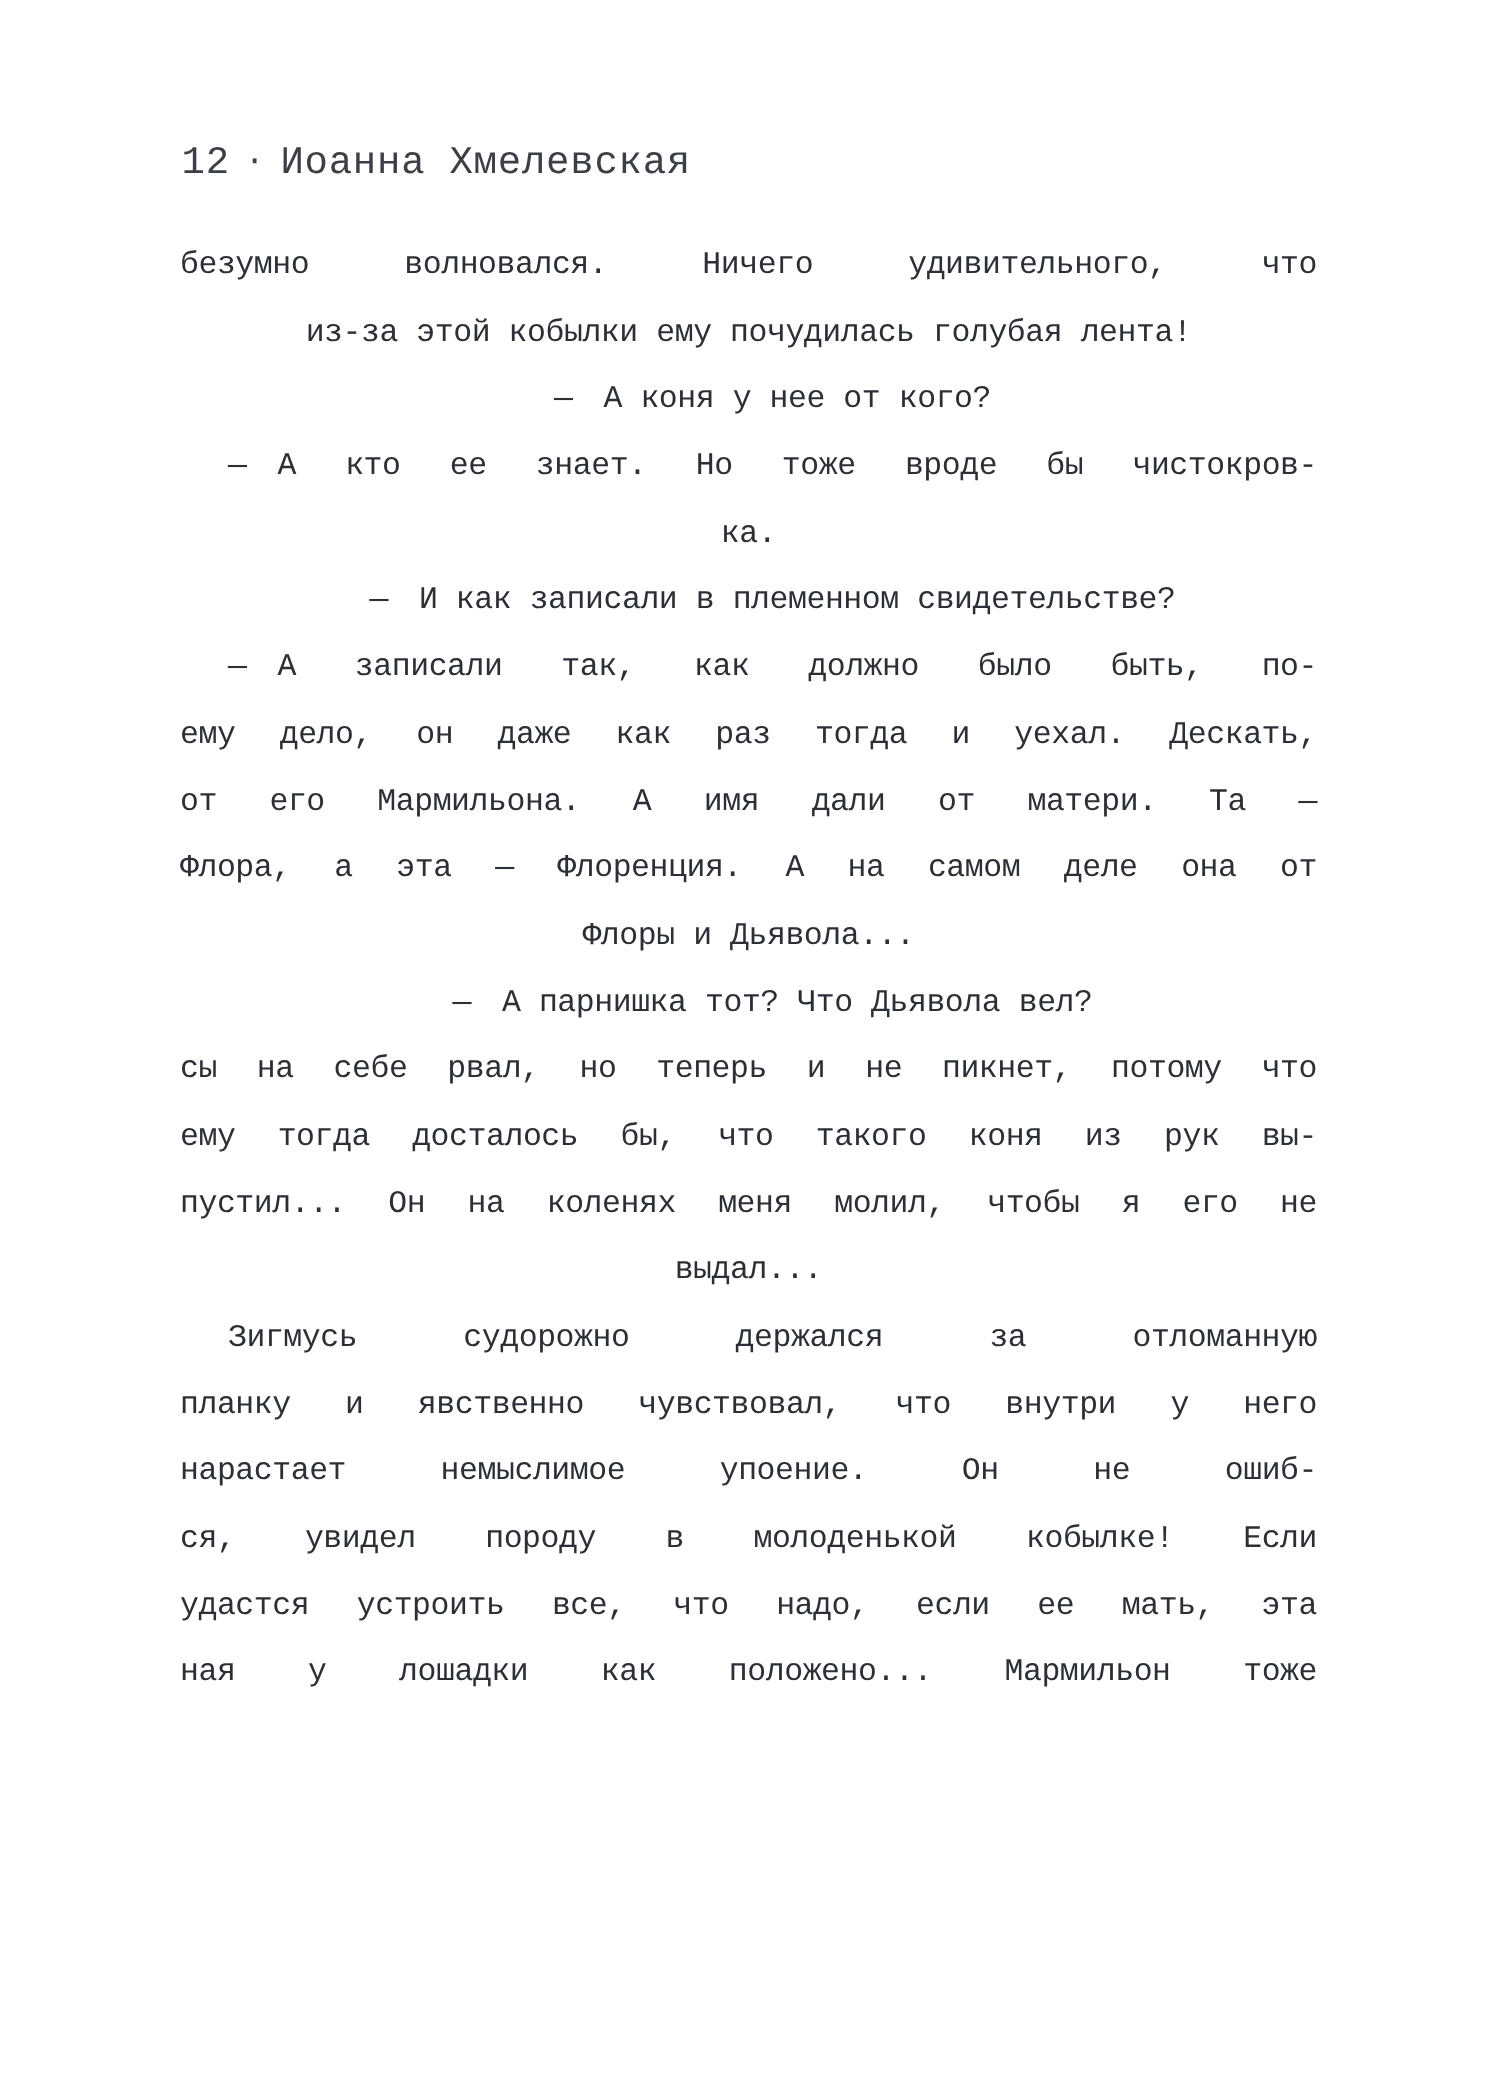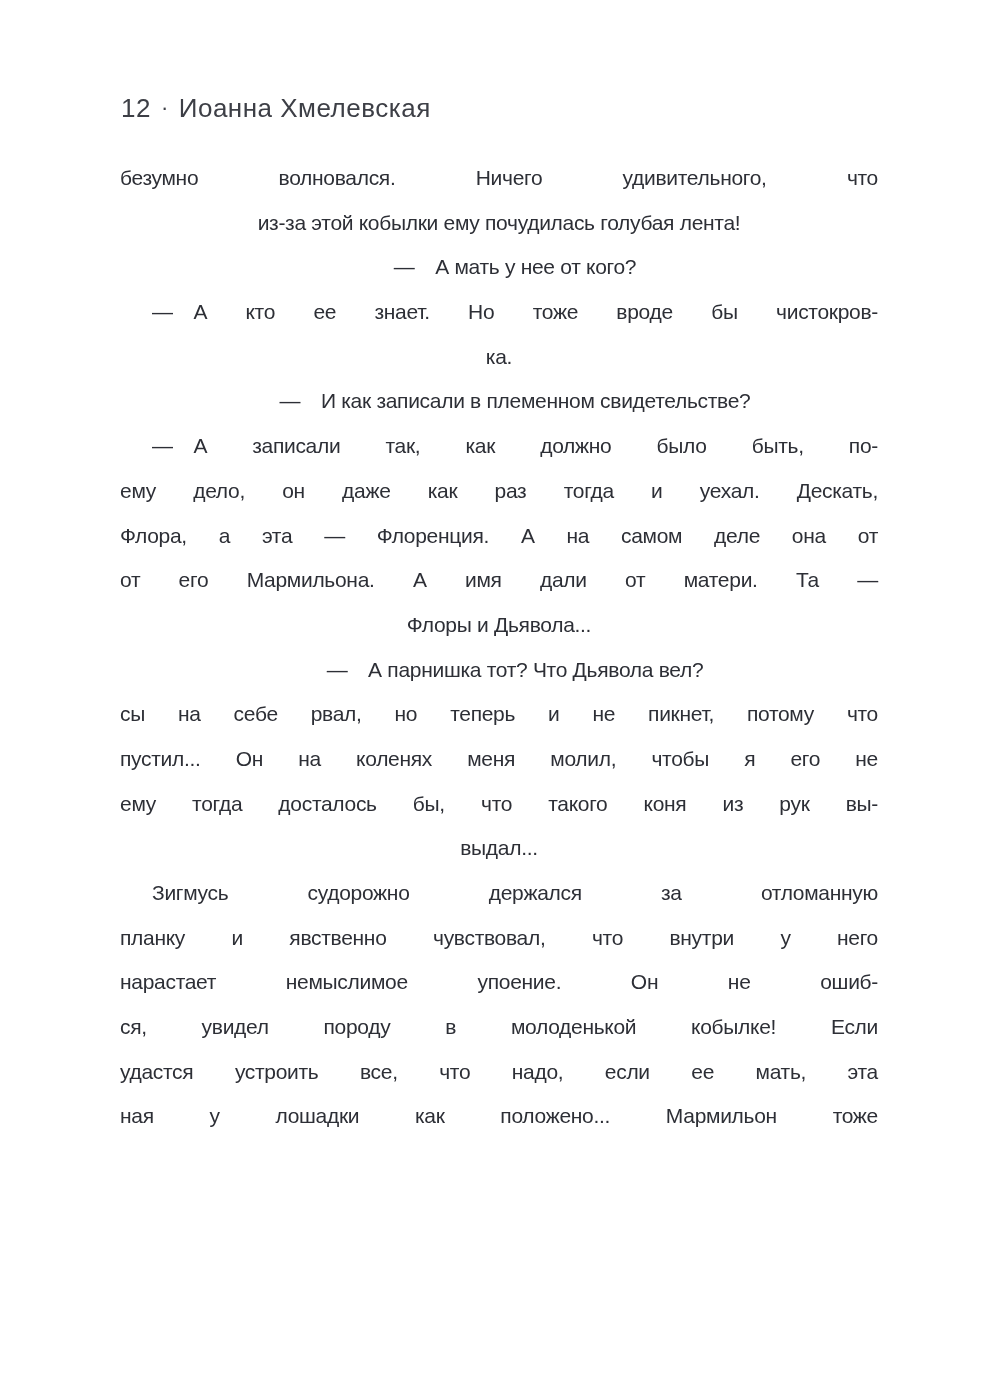--- a/index.html
+++ b/index.html
@@ -5,21 +5,21 @@
   html, body {
     margin: 0;
     padding: 0;
     background: #ffffff;
   }
   .page {
     position: relative;
     width: 1000px;
     height: 1398px;
     background: #ffffff;
-    font-family: Liberation Sans, sans-serif;
+    font-family: Liberation Mono, monospace;
     overflow: hidden;
   }
   .running-head {
     position: absolute;
     left: 121px;
     top: 92px;
     font-size: 26px;
     line-height: 32px;
     color: #3d3f46;
     letter-spacing: 0.5px;
@@ -59,33 +59,33 @@
 
 <div class="page">
 
   <header class="running-head">
     <span>12</span><span class="sep">·</span><span>Иоанна Хмелевская</span>
   </header>
 
   <main class="body-text" id="body-text">
       <div class="line justify">безумно волновался. Ничего удивительного, что</div>
       <div class="line">из-за этой кобылки ему почудилась голубая лента!</div>
-      <div class="line indent">— А мать у нее от кого?</div>
+      <div class="line indent">— А коня у нее от кого?</div>
       <div class="line justify indent">— А кто ее знает. Но тоже вроде бы чистокров-</div>
       <div class="line">ка.</div>
       <div class="line indent">— И как записали в племенном свидетельстве?</div>
       <div class="line justify indent">— А записали так, как должно было быть, по-</div>
       <div class="line justify">ему дело, он даже как раз тогда и уехал. Дескать,</div>
+      <div class="line justify">от его Мармильона. А имя дали от матери. Та —</div>
       <div class="line justify">Флора, а эта — Флоренция. А на самом деле она от</div>
-      <div class="line justify">от его Мармильона. А имя дали от матери. Та —</div>
       <div class="line">Флоры и Дьявола...</div>
       <div class="line indent">— А парнишка тот? Что Дьявола вел?</div>
       <div class="line justify">сы на себе рвал, но теперь и не пикнет, потому что</div>
+      <div class="line justify">ему тогда досталось бы, что такого коня из рук вы-</div>
       <div class="line justify">пустил... Он на коленях меня молил, чтобы я его не</div>
-      <div class="line justify">ему тогда досталось бы, что такого коня из рук вы-</div>
       <div class="line">выдал...</div>
       <div class="line justify indent">Зигмусь судорожно держался за отломанную</div>
       <div class="line justify">планку и явственно чувствовал, что внутри у него</div>
       <div class="line justify">нарастает немыслимое упоение. Он не ошиб-</div>
       <div class="line justify">ся, увидел породу в молоденькой кобылке! Если</div>
       <div class="line justify">удастся устроить все, что надо, если ее мать, эта</div>
       <div class="line justify">ная у лошадки как положено... Мармильон тоже</div>
     </main>
 
 </div>

